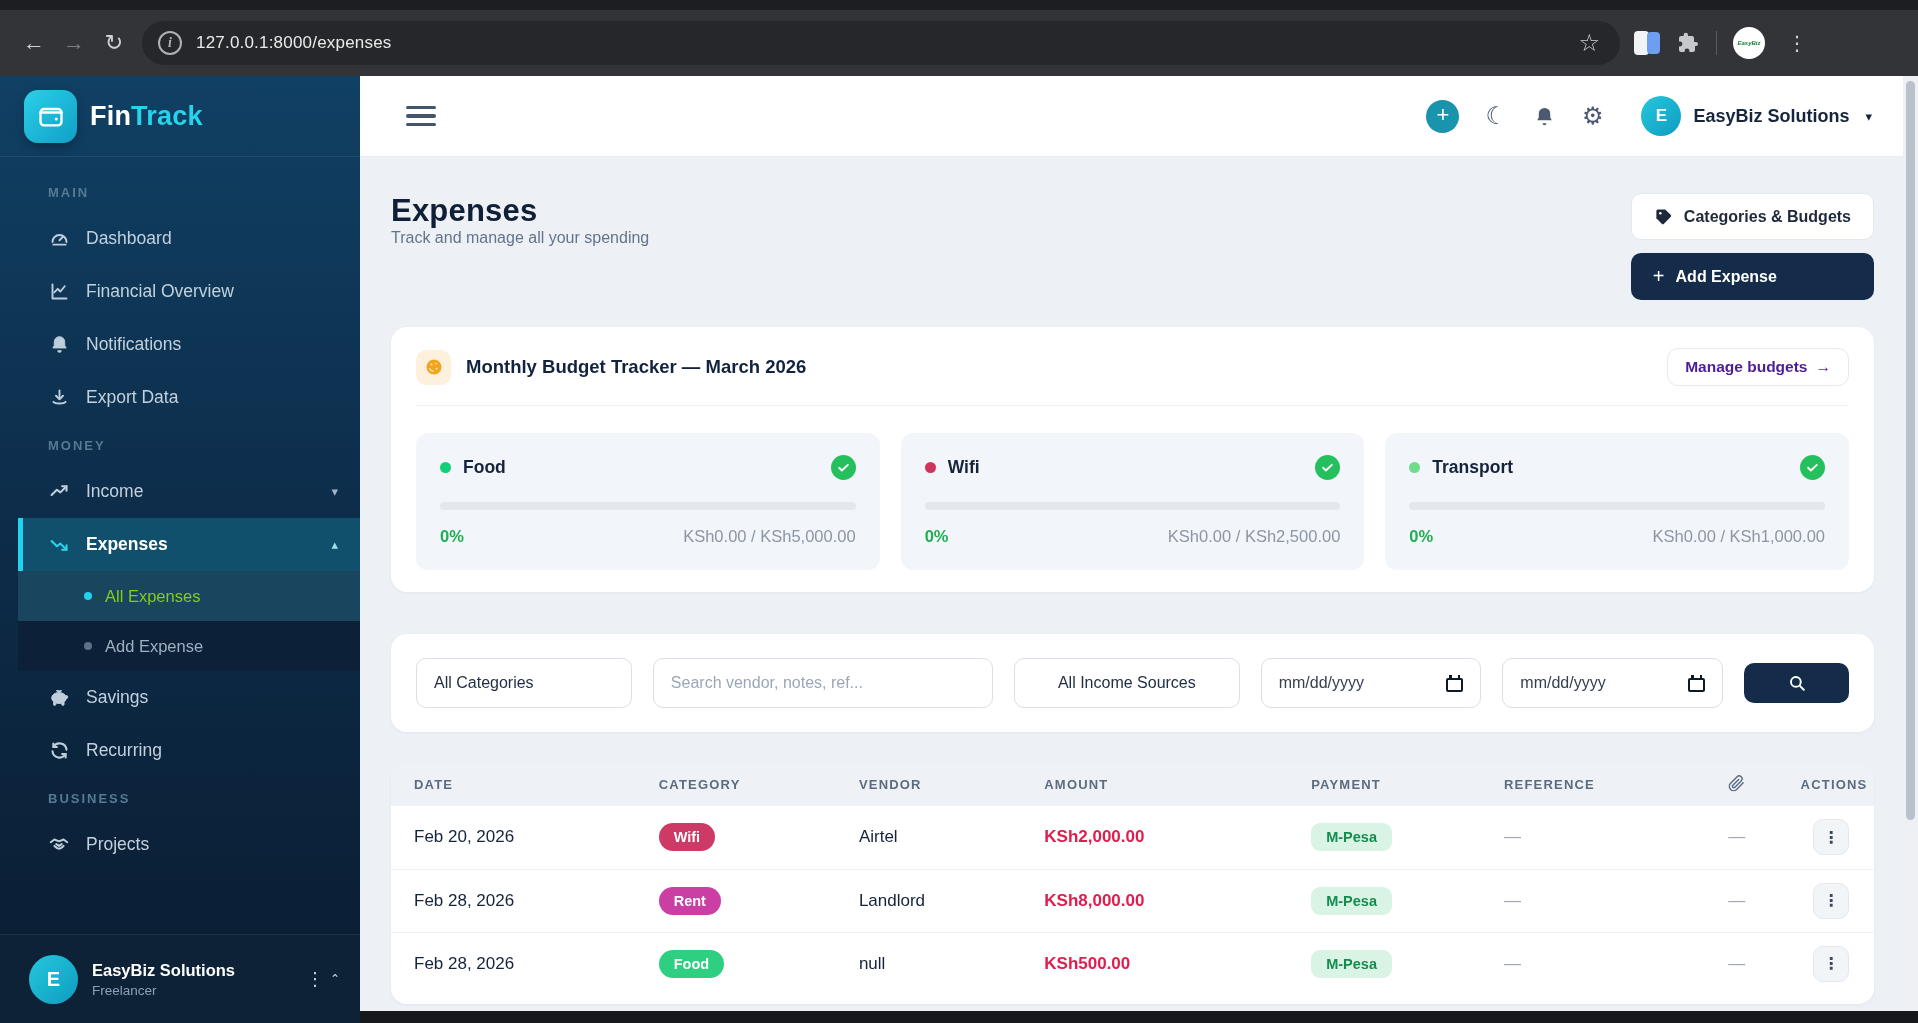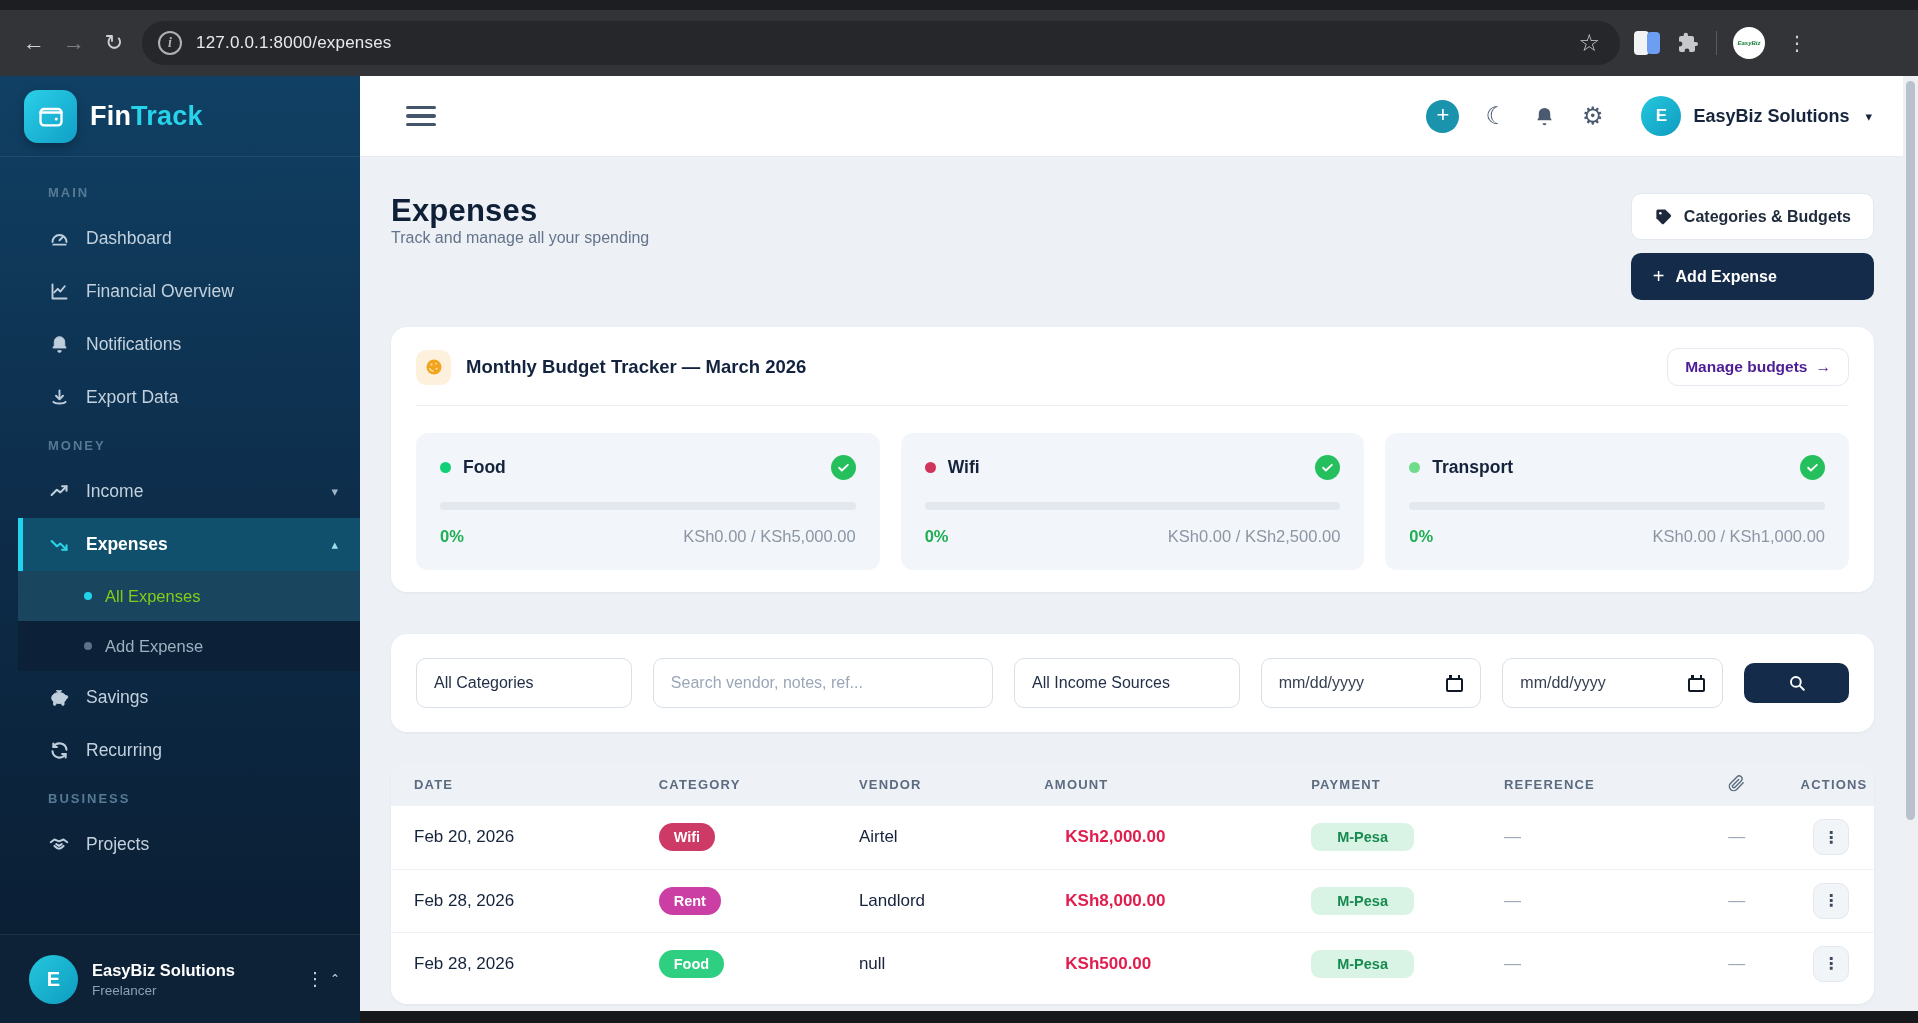--- a/index.html
+++ b/index.html
@@ -100,41 +100,41 @@
   .bbottom { margin-top:17px; display:flex; align-items:center; }
   .bpct { font-size:16.5px; font-weight:bold; color:#1fae53; }
   .bamt { margin-left:auto; font-size:16.5px; color:#8b96a5; }
 
   
   .filter-card { margin-top:42px; padding:24px 25px; display:flex; gap:21px; align-items:center; }
   .f-input { height:50px; border:1px solid #d9e0e9; border-radius:10px; background:#fff; display:flex; align-items:center; padding:0 17px; font-size:16px; color:#223047; }
   .f-search { width:349px; }
   .f-search input { border:none; outline:none; width:100%; font-size:16px; color:#223047; font-family:inherit; background:transparent; }
   .f-search input::placeholder { color:#9aa7b8; }
-  .f-cat { width:221px; } .f-inc { width:231px; }
+  .f-cat { width:221px; } .f-inc { width:231px;justify-content:center; }
   .f-date { width:226px; justify-content:space-between; color:#374151; }
   .cal-icon { width:17px; height:17px; position:relative; }
   .cal-icon .box { position:absolute; left:0; right:0; top:3px; bottom:0; border:2px solid #111827; border-radius:2px; }
   .cal-icon .t1,.cal-icon .t2 { position:absolute; top:0; width:2.5px; height:5px; background:#111827; }
   .cal-icon .t1{ left:3px; } .cal-icon .t2{ right:3px; }
   .f-go { margin-left:auto; width:108px; height:40px; background:#142c49; border:none; border-radius:10px; display:flex; align-items:center; justify-content:center; cursor:pointer; }
 
   
   .table-card { margin-top:31px; overflow:hidden; padding-bottom:9px; }
   table.exp { width:100%; border-collapse:collapse; table-layout:fixed; }
   .exp thead tr { background:#eef1f5; height:43px; }
   .exp th { font-size:13px; font-weight:bold; color:#5b6b80; letter-spacing:1.2px; text-align:left; padding-left:23px; }
   .exp th.clip-col { padding-left:0; text-align:center; }
   .exp th.act-col { text-align:right; padding-right:25px; }
   .exp tbody tr { height:63px; border-top:1px solid #eef1f5; }
   .exp tbody tr:first-child { border-top:none; }
   .exp td { font-size:17px; color:#15233b; padding-left:23px; }
   .pill { display:inline-block; padding:6px 15px; border-radius:999px; color:#fff; font-size:14.5px; font-weight:bold; }
-  .amt { font-weight:bold; color:#e11d4d;margin-left:21px; }
-  .mpesa { display:inline-block; padding:6px 26px; border-radius:9px; background:#d9f4e4; color:#178a50; font-size:14.5px; font-weight:bold; }
+  .amt { font-weight:bold; color:#e11d4d; }
+  .mpesa { display:inline-block; padding:6px 15px; border-radius:9px; background:#d9f4e4; color:#178a50; font-size:14.5px; font-weight:bold; }
   .dash { color:#9aa7b5; }
   .clip-cell { text-align:center; padding-left:0 !important; }
   .act-cell { text-align:right; padding-right:25px; }
   .row-kebab { display:inline-flex; width:36px; height:36px; border:1px solid #e3e8ee; background:#f2f5f8; border-radius:10px; align-items:center; justify-content:center; color:#3c4a5c; font-size:16px; font-weight:bold; cursor:pointer; }
 
   .bottom-strip { position:absolute; left:360px; right:0; bottom:0; height:12px; background:#17181b; z-index:5; }
   .scrollbar { position:absolute; right:0; top:76px; bottom:0; width:15px; background:#eef0f3; z-index:4; }
   .scroll-thumb { position:absolute; left:3px; right:3px; top:5px; height:78%; background:#b9c2cc; border-radius:5px; }
 
   svg { display:block; }

